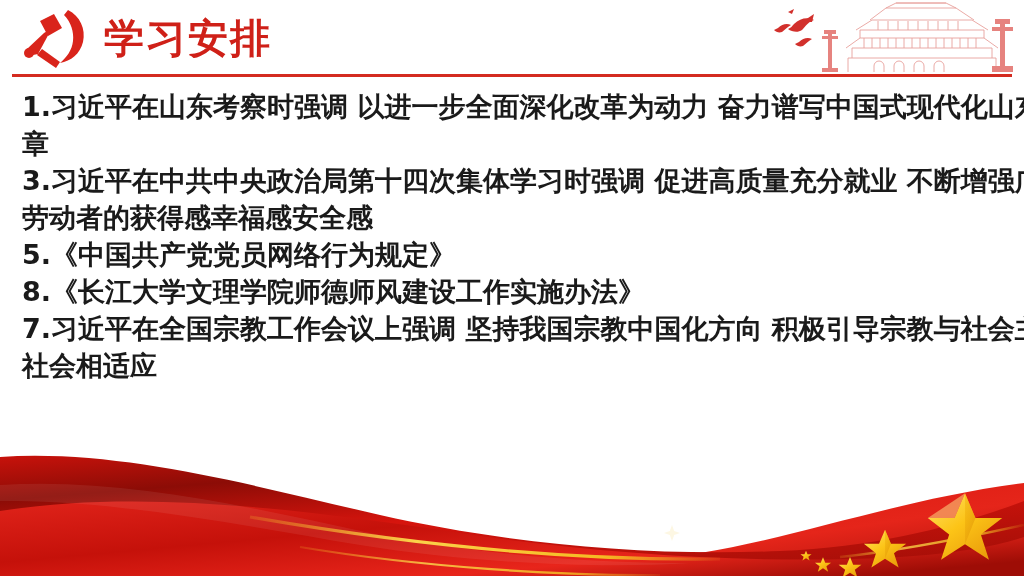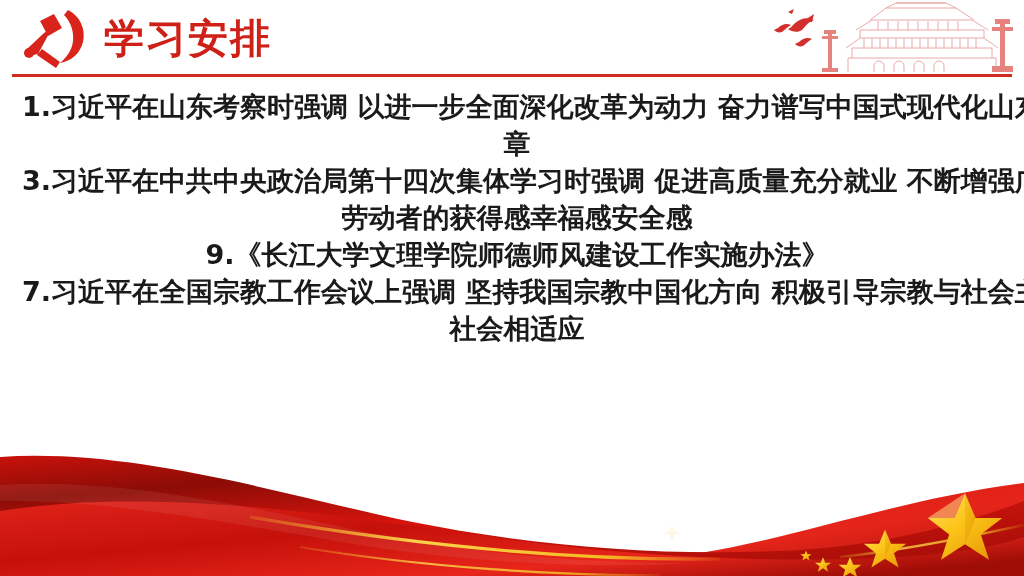--- a/index.html
+++ b/index.html
@@ -8,21 +8,20 @@
     width:1024px; height:576px;
     background:#ffffff;
     font-family:"DejaVu Sans","Liberation Sans",sans-serif;
     overflow:hidden;
   }
   #slide {
     position:relative;
     width:1024px; height:576px;
     background:#ffffff;
     overflow:hidden;
-    text-align:center;
   }
 
   
   #header {
     position:absolute; left:0; top:0;
     width:1024px; height:80px;
   }
   #emblem {
     position:absolute; left:14px; top:6px;
     width:84px; height:64px;
@@ -149,21 +148,22 @@
     </svg>
 
     <div id="header-rule"></div>
   </div>
 
   <div id="body-text">
     <div class="line">1.习近平在山东考察时强调 以进一步全面深化改革为动力 奋力谱写中国式现代化山东篇</div>
     <div class="line">章</div>
     <div class="line">3.习近平在中共中央政治局第十四次集体学习时强调 促进高质量充分就业 不断增强广大</div>
     <div class="line">劳动者的获得感幸福感安全感</div>
-    <div class="line">9.《长江大学文理学院师德师风建设工作实施办法》</div>
+    <div class="line">5.《中国共产党党员网络行为规定》</div>
+    <div class="line">8.《长江大学文理学院师德师风建设工作实施办法》</div>
     <div class="line">7.习近平在全国宗教工作会议上强调 坚持我国宗教中国化方向 积极引导宗教与社会主义</div>
     <div class="line">社会相适应</div>
   </div>
 
   <svg id="ribbon" viewBox="0 0 1024 135" preserveAspectRatio="none">
     <defs>
       <linearGradient id="gRed1" x1="0" y1="0" x2="0.7" y2="1">
         <stop offset="0%" stop-color="#c8120b"></stop>
         <stop offset="25%" stop-color="#8c0c06"></stop>
         <stop offset="55%" stop-color="#d6140d"></stop>

